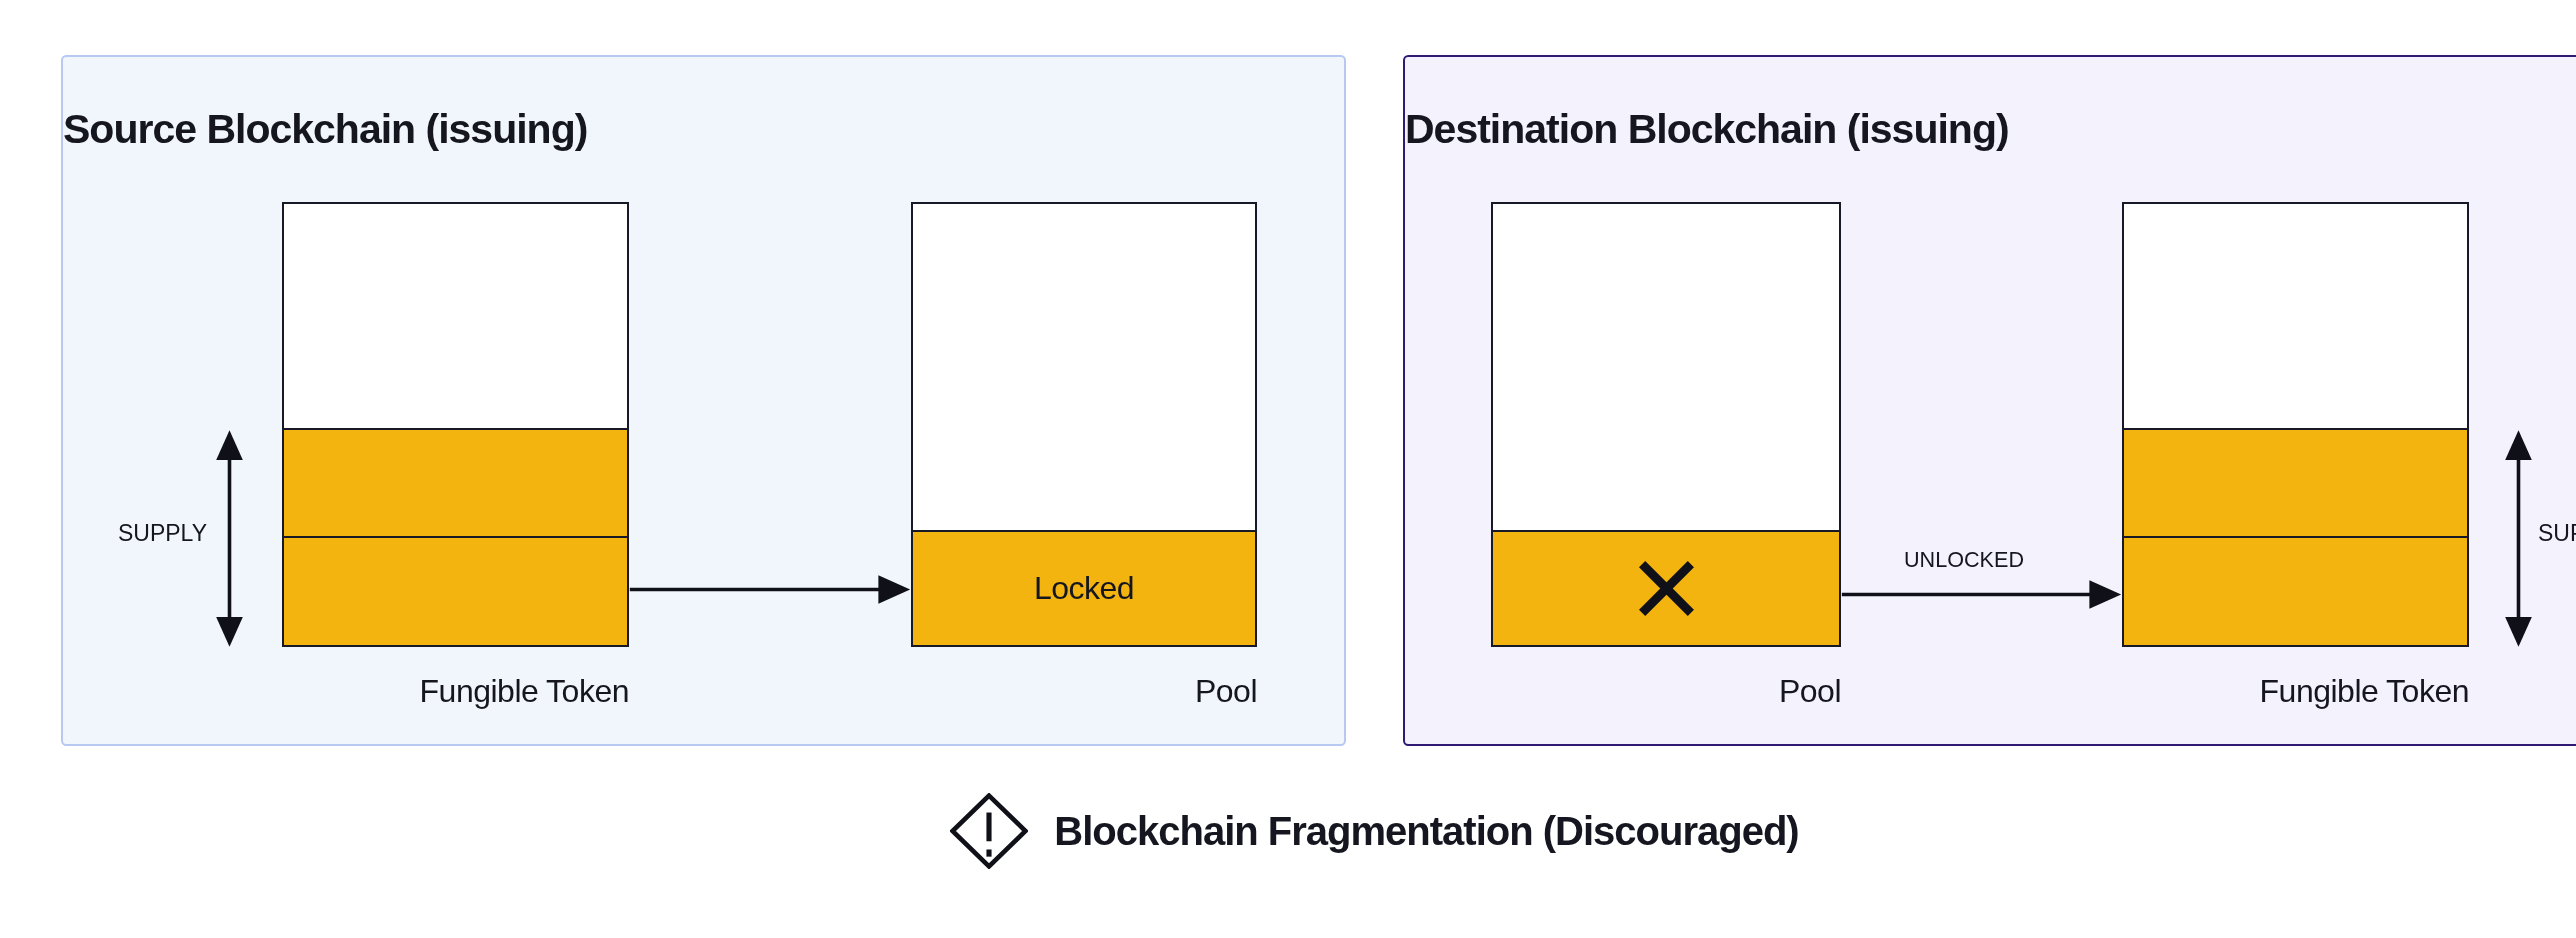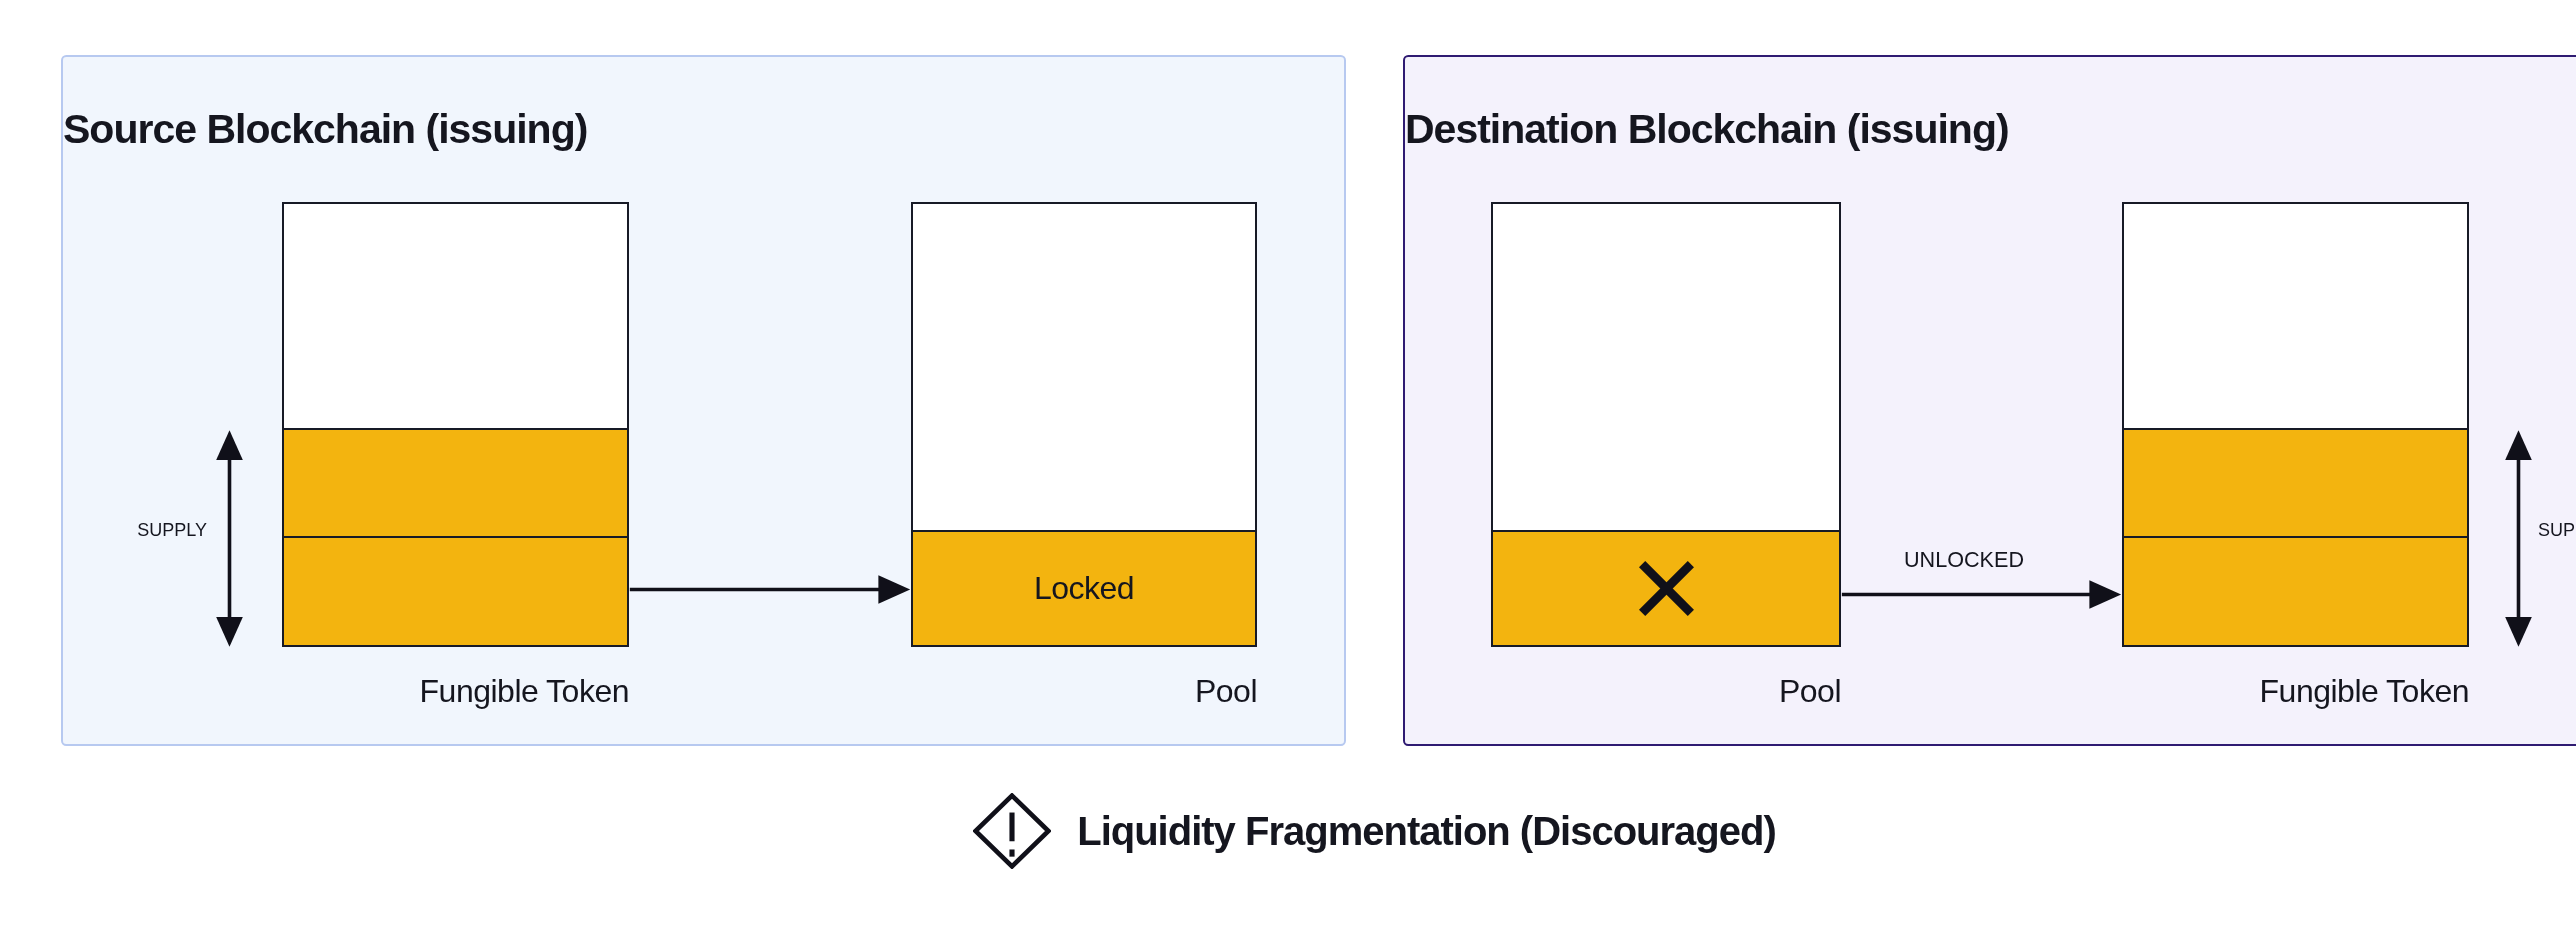--- a/index.html
+++ b/index.html
@@ -30,21 +30,21 @@
   .seg-orange{background:var(--accent-orange,#f3b40f);border-top:2.1px solid var(--bar-border,#171a26);}
   .seg-mid{height:106px;}
   .seg-bot{height:107px;}
   .seg-pool{height:113px;display:flex;align-items:center;justify-content:center;}
   .locked-label{font-size:32px;font-weight:500;letter-spacing:-0.5px;}
   .bar-label{
     position:absolute;text-align:right;
     font-size:32px;font-weight:500;letter-spacing:-0.5px;
   }
   .small-caps-label{
-    position:absolute;font-size:18px;font-weight:500;letter-spacing:0px;
+    position:absolute;font-size:23px;font-weight:500;letter-spacing:0px;
   }
   .arrow-svg{position:absolute;display:block;}
   .caption{
     position:absolute;top:793px;left:0;width:100%;
     display:flex;align-items:center;justify-content:center;gap:26px;
   }
   .caption-text{font-size:40px;font-weight:700;letter-spacing:-1px;}
   svg .stroke{stroke:#101019;fill:none;}
   svg .fill{fill:#101019;stroke:none;}
 </style>
@@ -120,17 +120,17 @@
     <div class="bar-label" style="left:86px;width:350px;top:616px;">Pool</div>
     <div class="bar-label" style="left:717px;width:347px;top:616px;">Fungible Token</div>
   </section>
 
   <div class="caption">
     <svg width="78" height="76" viewBox="0 0 152 148">
       <polygon points="76,5 147,74 76,143 5,74" fill="none" stroke="#101019" stroke-width="9" stroke-linejoin="miter"></polygon>
       <line x1="76" y1="38" x2="76" y2="94" stroke="#101019" stroke-width="10"></line>
       <line x1="76" y1="110" x2="76" y2="124" stroke="#101019" stroke-width="10"></line>
     </svg>
-    <div class="caption-text">Liquidity Fragmentation (Discouraged)</div>
+    <div class="caption-text">Blockchain Fragmentation (Discouraged)</div>
   </div>
 
 </div>
 
 
 </body></html>

